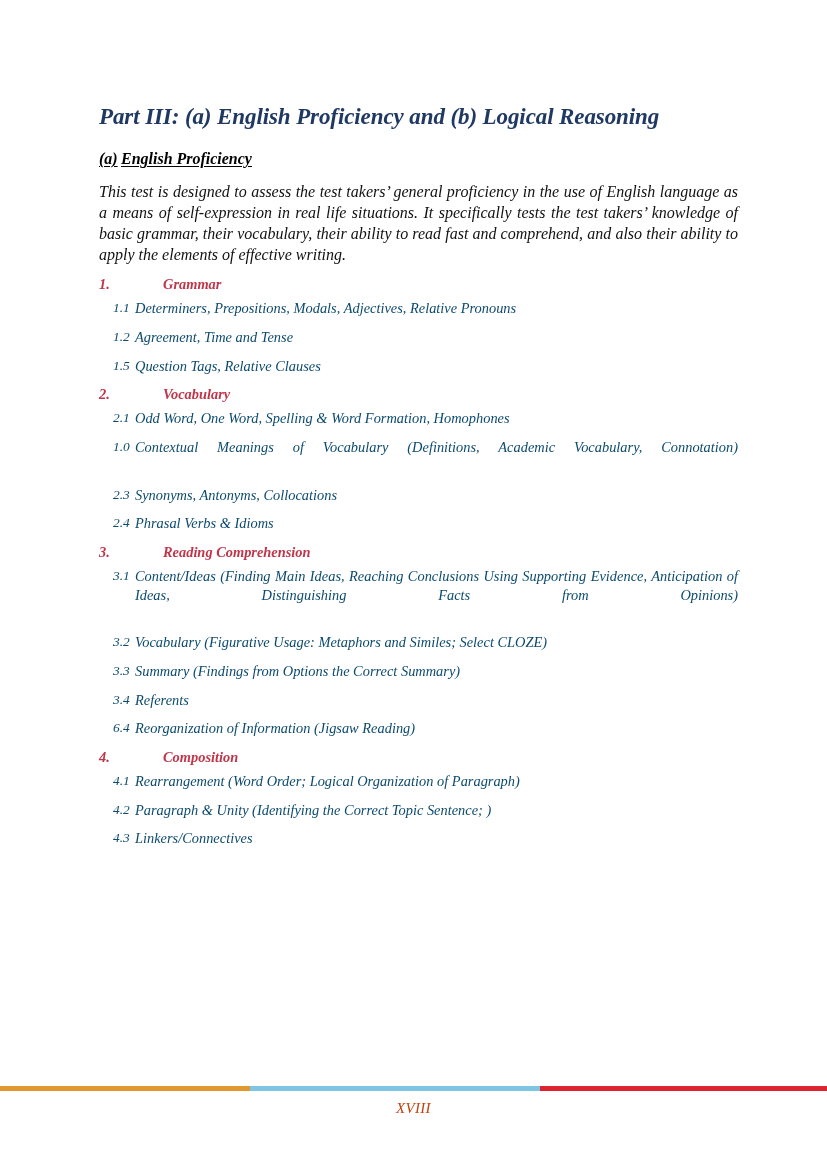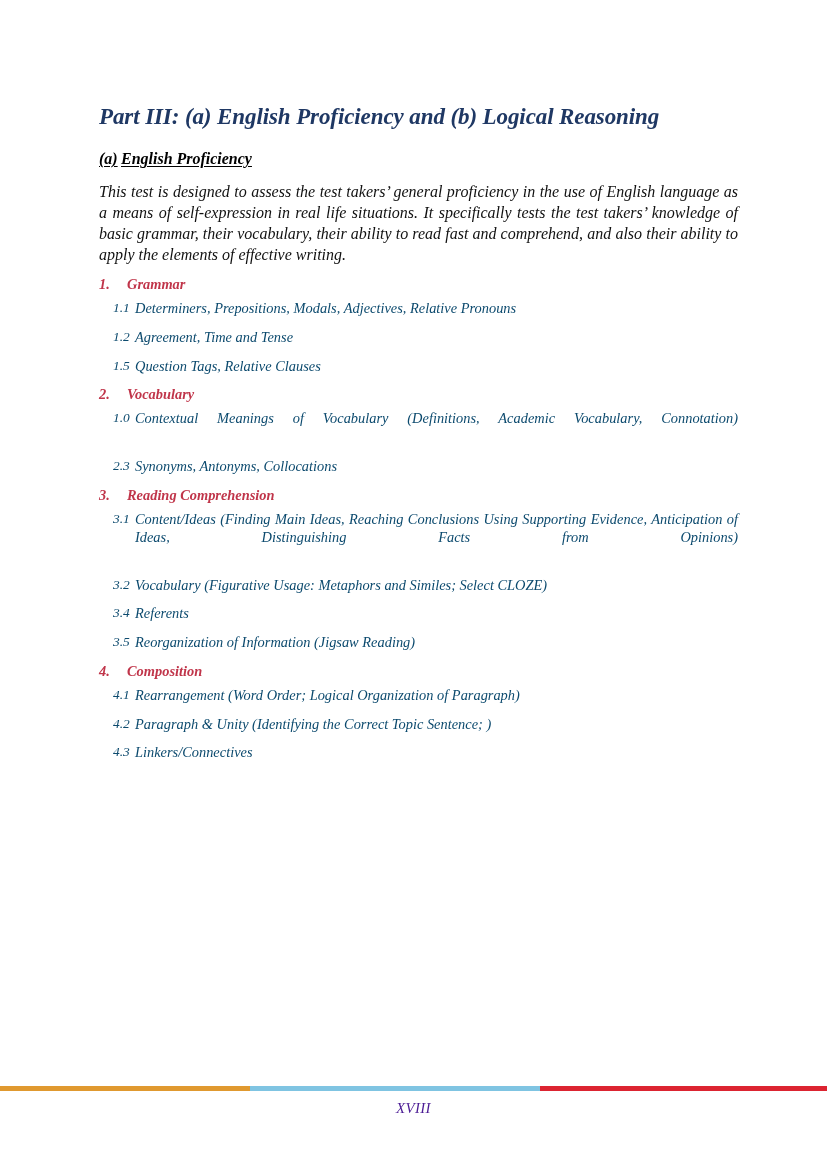--- a/index.html
+++ b/index.html
@@ -86,20 +86,21 @@
     margin: 0 0 6px 0;
     display: flex;
     line-height: 1.25;
   }
   .section-head .num {
     width: 28px;
     flex: 0 0 28px;
   }
   .section-head .label {
     flex: 1 1 auto;
+    margin-left: 36px;
   }
 
   
   .item {
     display: flex;
     font-size: 14.4px;
     line-height: 1.3;
     margin: 0 0 10px 0;
     color: #0c4a6e;
   }
@@ -154,21 +155,21 @@
     height: 5px;
   }
 
   .page-number {
     position: absolute;
     left: 0;
     top: 1100px;
     width: 827px;
     text-align: center;
     font-size: 15px;
-    color: #4c1d95;
+    color: #c2410c;
     letter-spacing: 0.3px;
   }
 </style>
 </head>
 <body>
 
 <div class="page">
 
   <div class="content">
 
@@ -198,48 +199,60 @@
           <div class="item">
             <span class="num">1.5</span>
             <span class="txt">Question Tags, Relative Clauses</span>
           </div>
         </div>
         <div class="section-block">
           <div class="section-head">
             <span class="num">2.</span>
             <span class="label">Vocabulary</span>
           </div>
+          <div class="item">
+            <span class="num">2.1</span>
+            <span class="txt">Odd Word, One Word, Spelling &amp; Word Formation, Homophones</span>
+          </div>
           <div class="item wrap">
             <span class="num">1.0</span>
             <span class="txt">Contextual Meanings of Vocabulary (Definitions, Academic Vocabulary, Connotation)</span>
           </div>
           <div class="item">
             <span class="num">2.3</span>
             <span class="txt">Synonyms, Antonyms, Collocations</span>
           </div>
+          <div class="item">
+            <span class="num">2.4</span>
+            <span class="txt">Phrasal Verbs &amp; Idioms</span>
+          </div>
         </div>
         <div class="section-block">
           <div class="section-head">
             <span class="num">3.</span>
             <span class="label">Reading Comprehension</span>
           </div>
           <div class="item wrap">
             <span class="num">3.1</span>
             <span class="txt">Content/Ideas (Finding Main Ideas, Reaching Conclusions Using Supporting Evidence, Anticipation of Ideas, Distinguishing Facts from Opinions)</span>
           </div>
           <div class="item">
             <span class="num">3.2</span>
             <span class="txt">Vocabulary (Figurative Usage: Metaphors and Similes; Select CLOZE)</span>
           </div>
           <div class="item">
+            <span class="num">3.3</span>
+            <span class="txt">Summary (Findings from Options the Correct Summary)</span>
+          </div>
+          <div class="item">
             <span class="num">3.4</span>
             <span class="txt">Referents</span>
           </div>
           <div class="item">
-            <span class="num">3.5</span>
+            <span class="num">6.4</span>
             <span class="txt">Reorganization of Information (Jigsaw Reading)</span>
           </div>
         </div>
         <div class="section-block">
           <div class="section-head">
             <span class="num">4.</span>
             <span class="label">Composition</span>
           </div>
           <div class="item">
             <span class="num">4.1</span>

